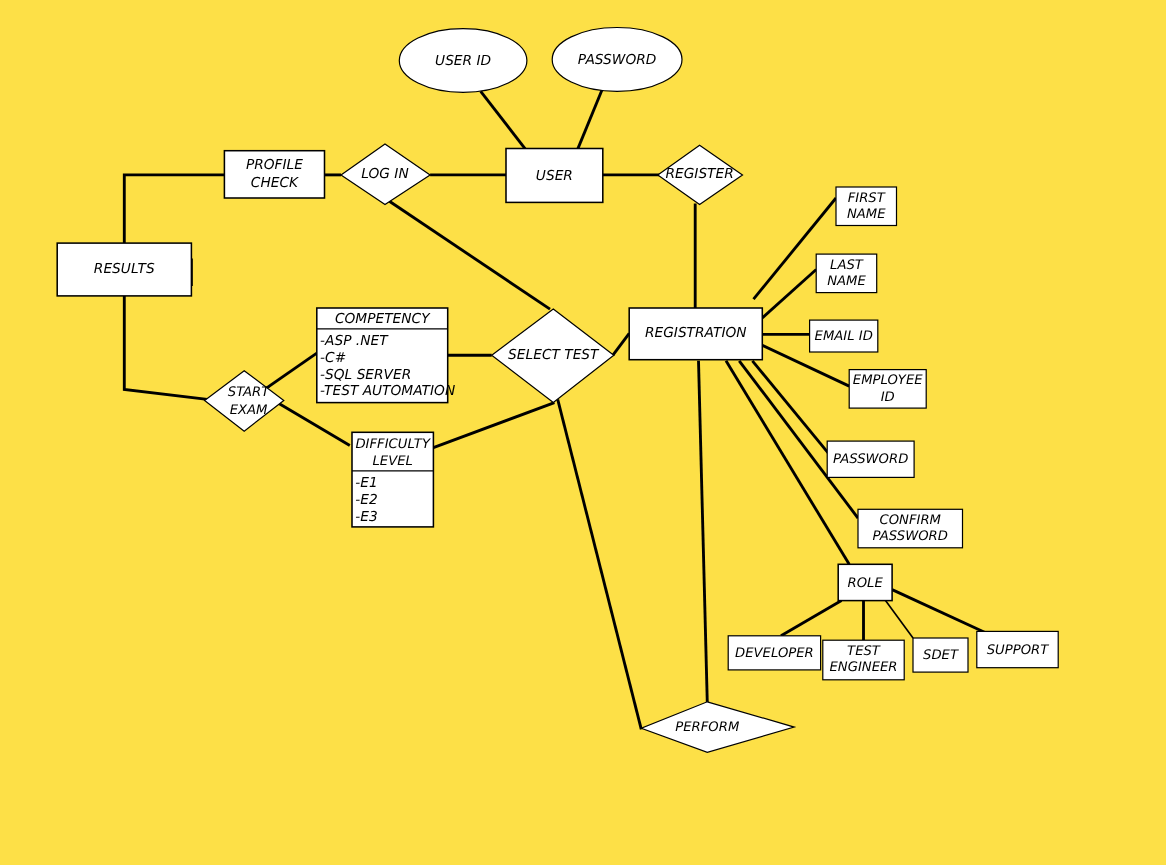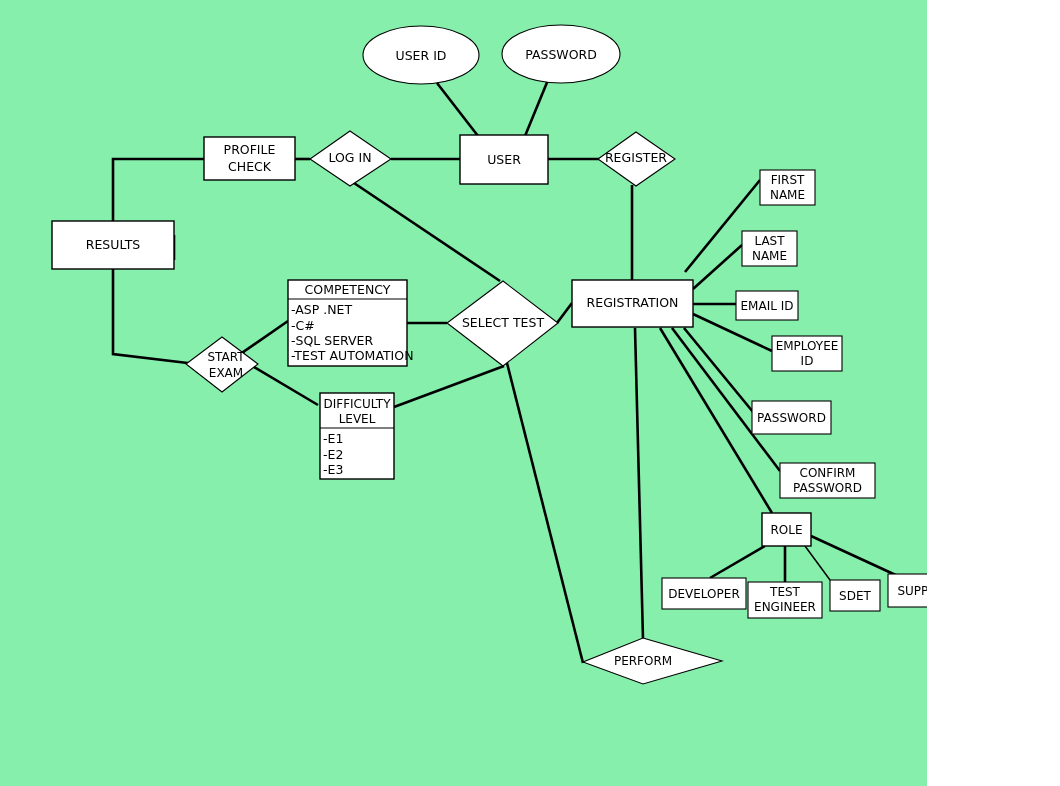--- a/index.html
+++ b/index.html
@@ -6,24 +6,25 @@
   html, body {
     margin: 0;
     padding: 0;
     background: #ffffff;
   }
   body {
     font-family: "DejaVu Sans", sans-serif;
   }
   #canvas-wrap {
     position: relative;
-    width: 927px;
+    width: 1060px;
     height: 786px;
-    background: #86efac;
+    background: #fde047;
     overflow: hidden;
+    font-style: italic;
   }
   svg#diagram {
     position: absolute;
     left: 0;
     top: 0;
     width: 1060px;
     height: 786px;
     display: block;
   }
   .shape {

